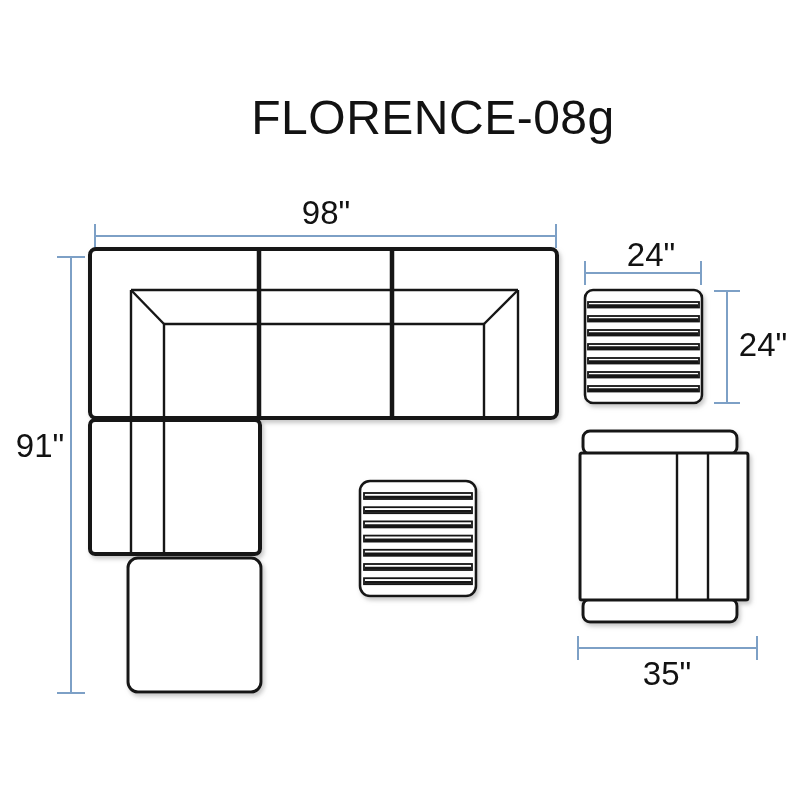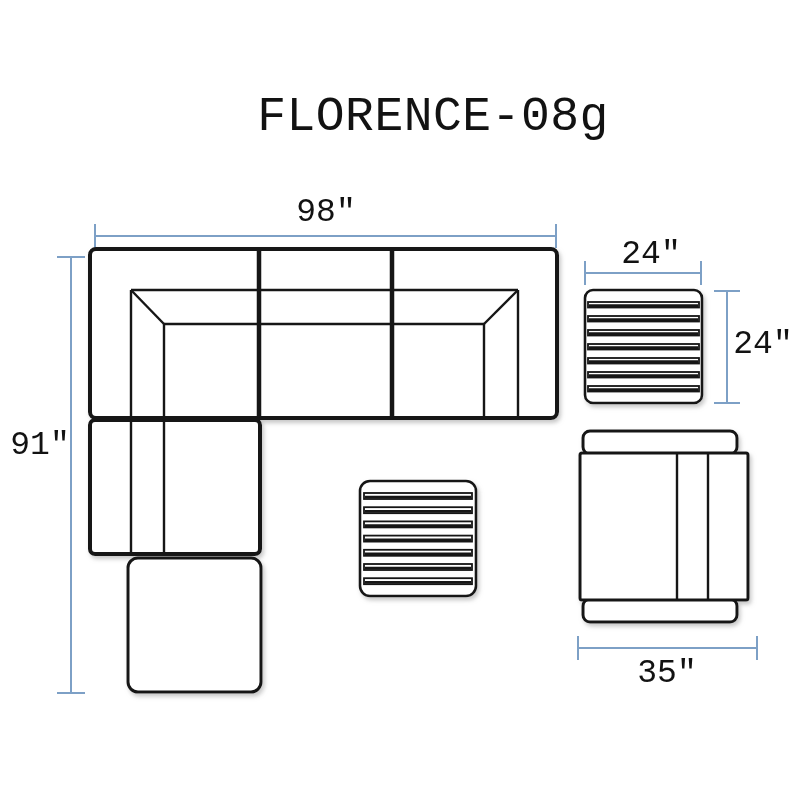--- a/index.html
+++ b/index.html
@@ -1,19 +1,19 @@
 <!DOCTYPE html>
 <html style="--background: #ffffff; --line: #161616; --dimension_line: #7da0c6; --label_text: #121212;"><head>
 <meta charset="utf-8">
 <style>
   html,body{margin:0;padding:0;background:#fff;}
   .canvas{
     position:relative;width:800px;height:800px;
     background:var(--background,#ffffff);
-    font-family:Liberation Mono, monospace;
+    font-family:Liberation Sans, sans-serif;
     overflow:hidden;
   }
   .canvas svg{position:absolute;left:0;top:0;}
   .title{
     position:absolute;top:90px;left:433px;transform:translateX(-50%);
     font-size:48px;letter-spacing:0.5px;color:var(--label_text,#121212);
     white-space:nowrap;
   }
   .dim{
     position:absolute;transform:translateX(-50%);

